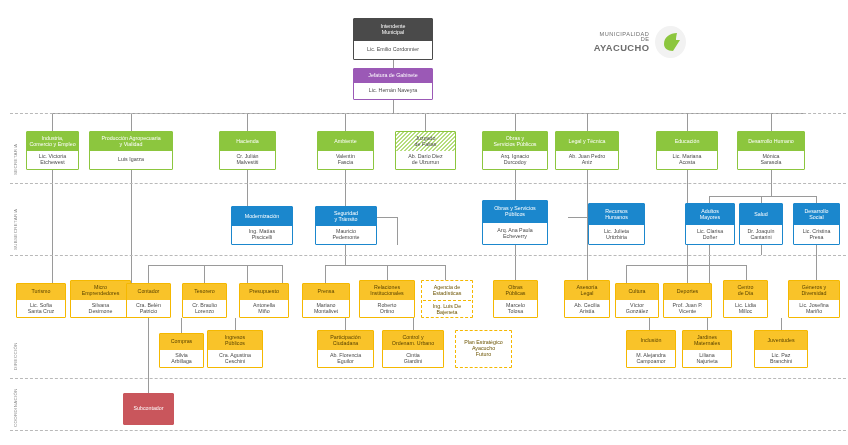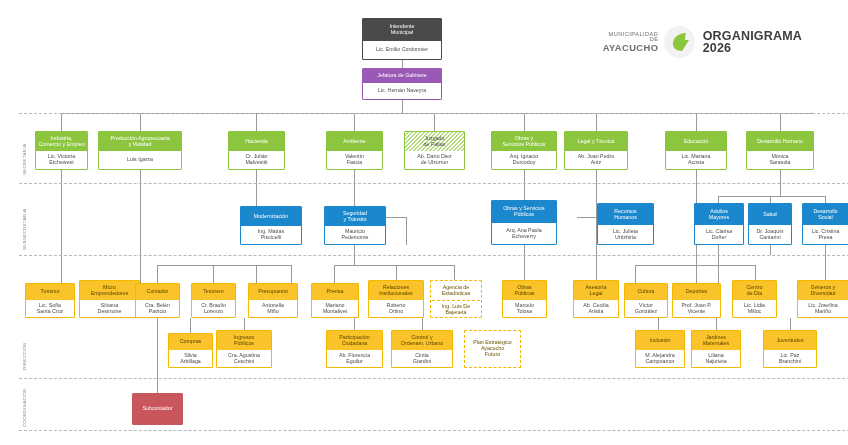--- a/index.html
+++ b/index.html
@@ -4,21 +4,21 @@
 <style>
   * { box-sizing: border-box; }
   html, body { margin:0; padding:0; }
   body {
     width: 848px; height: 445px;
     background: #ffffff;
     font-family: "Liberation Sans", sans-serif;
     overflow: hidden;
     position: relative;
   }
-  #chart { position:absolute; left:13px; top:0; width:680px; height:445px; }
+  #chart { position:absolute; left:4px; top:0; width:680px; height:445px; }
 
   
   .lines { position:absolute; left:0; top:0; width:848px; height:445px; }
 
   
   .band-sep {
     position:absolute; left:6px; width:836px; height:0;
     border-top:1px dashed #b9b9b9;
   }
 
@@ -209,24 +209,20 @@
   <div class="brand" style="left:588px; top:26px;">
     <div class="brand-text">
       <div class="brand-l1">MUNICIPALIDAD DE</div>
       <div class="brand-l2">AYACUCHO</div>
     </div>
     <div class="brand-circle">
       <svg width="22" height="22" viewBox="0 0 22 22" aria-hidden="true">
         <path d="M4 13 C4 6 10 2 17 2 C17 2 16 6 16 9 L20 9 L13 20 C7 20 4 17 4 13 Z" fill="#8cc63e"></path>
       </svg>
     </div>
-    <div class="brand-right">
-      <div class="brand-r1">ORGANIGRAMA</div>
-      <div class="brand-r2">2026</div>
-    </div>
   </div>
 
   <div class="node n-intendente" style="left:349px; top:18px; width:80px; height:42px;">
     <div class="title" style="height:22px;">
         <span>Intendente<br>Municipal</span>
       </div>
     <div class="person" style="height:18px;">
         <span>Lic. Emilio Cordonnier</span>
       </div>
   </div>

